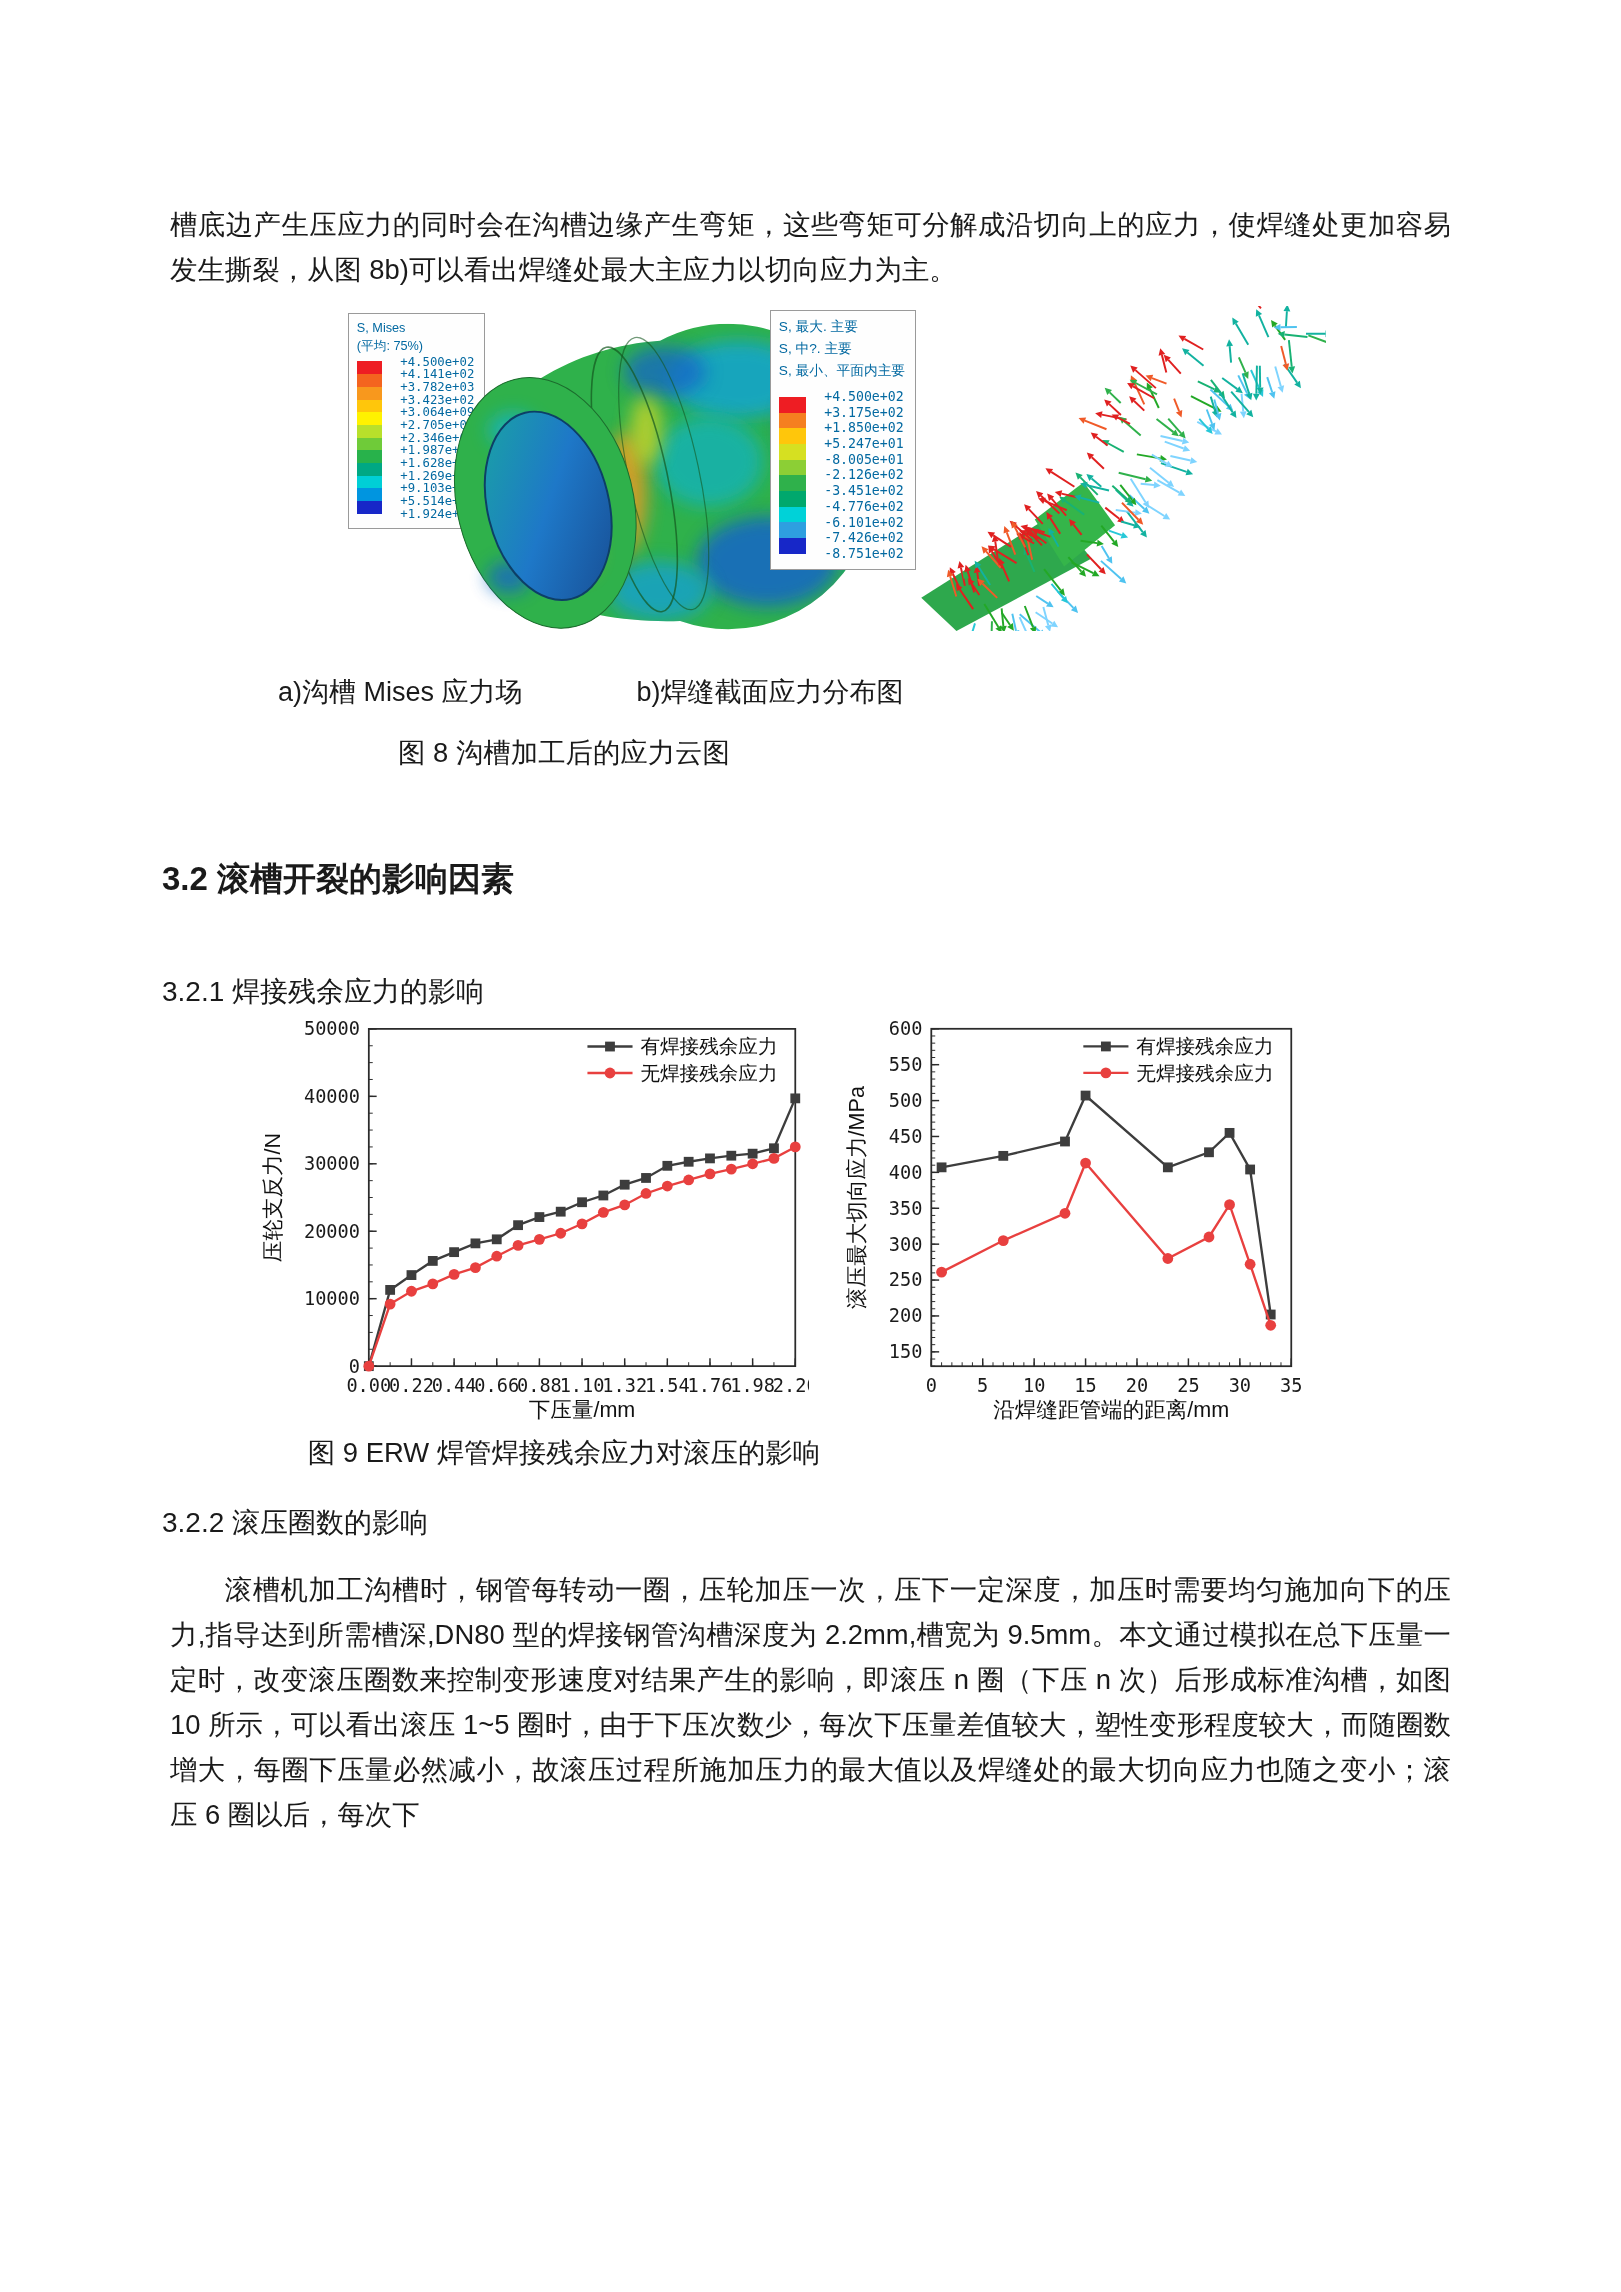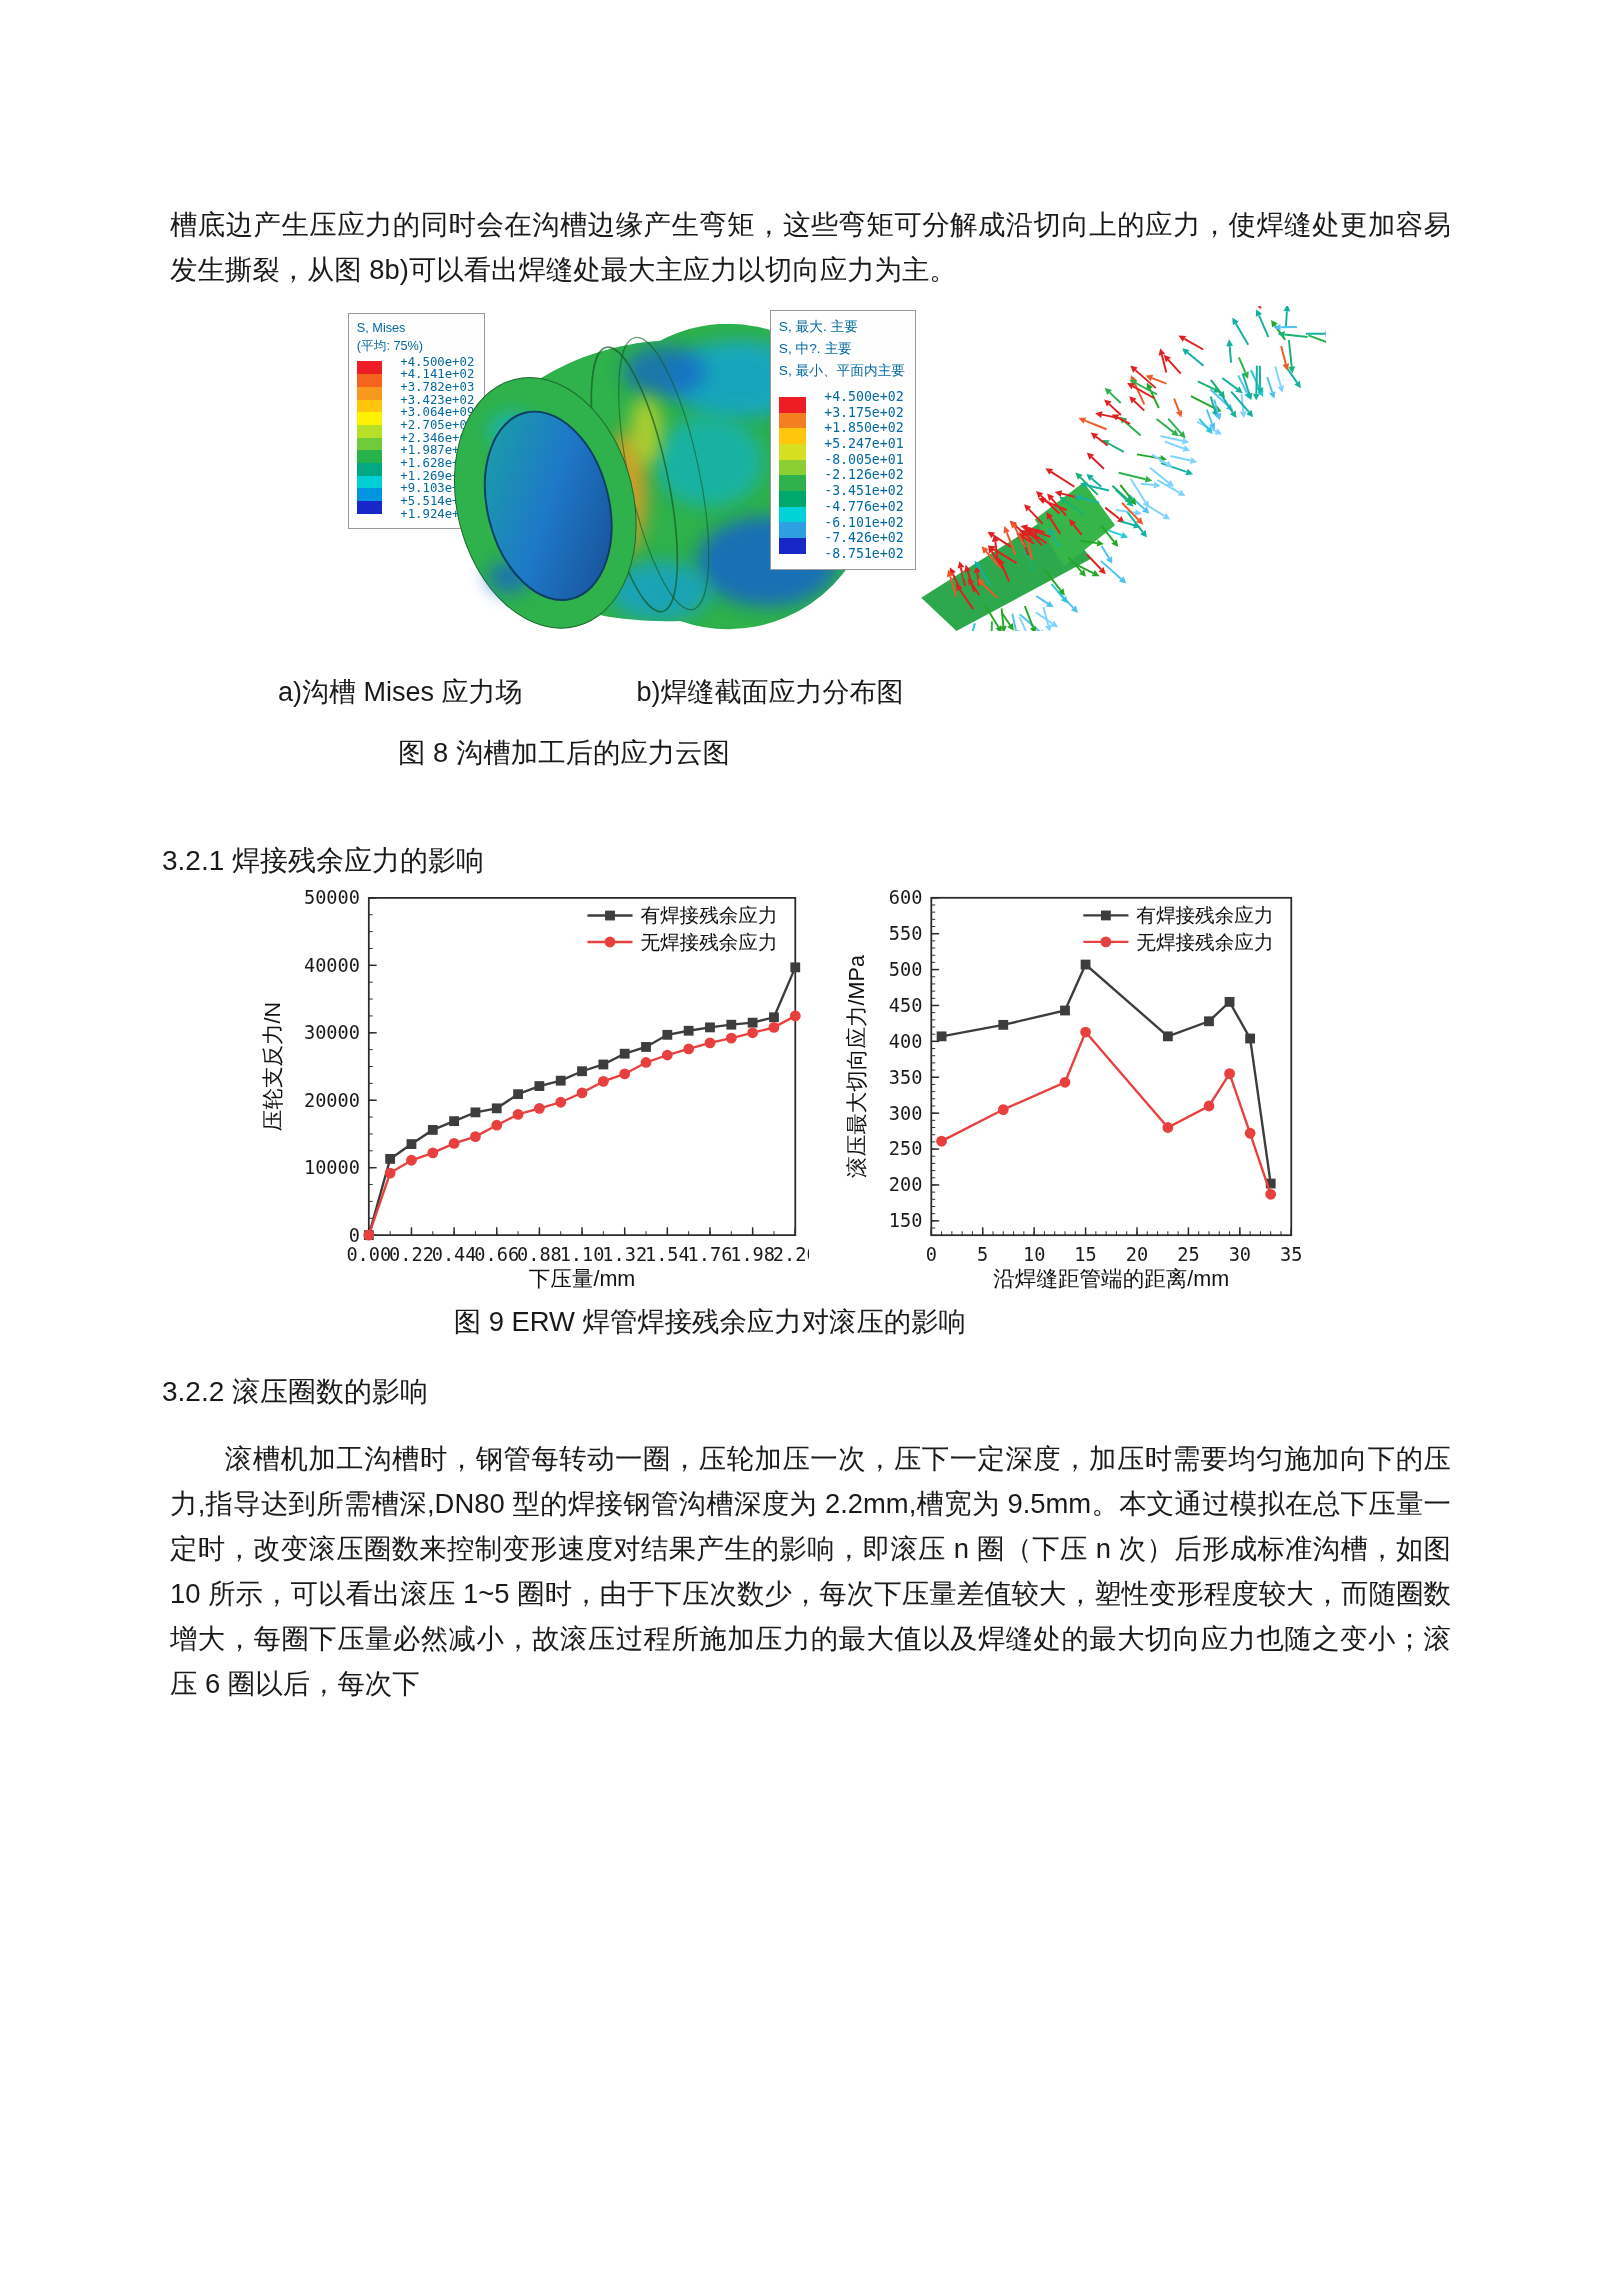--- a/index.html
+++ b/index.html
@@ -28,21 +28,21 @@
   .fig-caption{width:804px;text-align:center;font-size:27.4px;margin-top:25.5px;}
   
   .h32{font-size:33px;font-weight:bold;margin-top:86px;}
   .h-sub{font-size:28px;font-weight:500;margin-top:71px;}
   .h-sub2{font-size:28px;font-weight:500;margin-top:33px;}
   
   .fig9-row{display:flex;margin-top:5.9px;margin-left:98px;gap:35px;align-items:flex-start;}
   .fig9-captions{display:flex;font-size:26.5px;margin-top:7.8px;}
   .fig9-captions .cap-a{margin-left:125px;}
   .fig9-captions .cap-b{margin-left:88px;}
-  .fig9-caption{width:804px;text-align:right;font-size:27.4px;margin-top:5.9px;}
+  .fig9-caption{width:804px;text-align:center;font-size:27.4px;margin-top:5.9px;}
   .para2{margin-top:15.7px;}
   .para3{margin-top:25.5px;}
 </style>
 </head>
 <body>
 
 <div class="page">
 
   <p class="body-text">槽底边产生压应力的同时会在沟槽边缘产生弯矩，这些弯矩可分解成沿切向上的应力，使焊缝处更加容易发生撕裂，从图 8b)可以看出焊缝处最大主应力以切向应力为主。</p>
 
@@ -448,20 +448,21 @@
         <polygon points="371.9941316115253,21.965261407949583 378.902938431643,18.28852531158714 379.0808045806859,25.286265206226314" fill="#4fc3f0"></polygon>
       </svg>
   </div>
 
   <div class="fig-sub-captions">
     <span class="cap-a">a)沟槽 Mises 应力场</span>
     <span class="cap-b">b)焊缝截面应力分布图</span>
   </div>
   <div class="fig-caption">图 8 沟槽加工后的应力云图</div>
 
+  <div class="h32">3.2 滚槽开裂的影响因素</div>
   <div class="h-sub">3.2.1 焊接残余应力的影响</div>
 
 
   <div class="fig9-row">
     <svg class="chart" width="549" height="412" viewBox="0 0 560 420">
         <rect x="111" y="12" width="435" height="344" fill="none" stroke="#2b2b2b" stroke-width="1.8"></rect>
         <line x1="111" y1="356" x2="111" y2="352" stroke="#2b2b2b" stroke-width="1"></line>
         <line x1="132.75" y1="356" x2="132.75" y2="352" stroke="#2b2b2b" stroke-width="1"></line>
         <line x1="154.5" y1="356" x2="154.5" y2="352" stroke="#2b2b2b" stroke-width="1"></line>
         <line x1="176.25" y1="356" x2="176.25" y2="352" stroke="#2b2b2b" stroke-width="1"></line>

